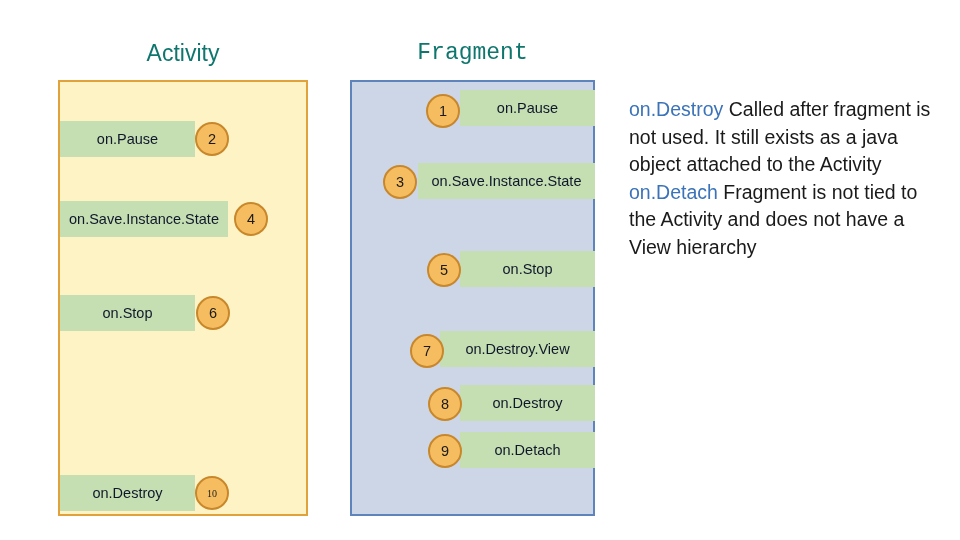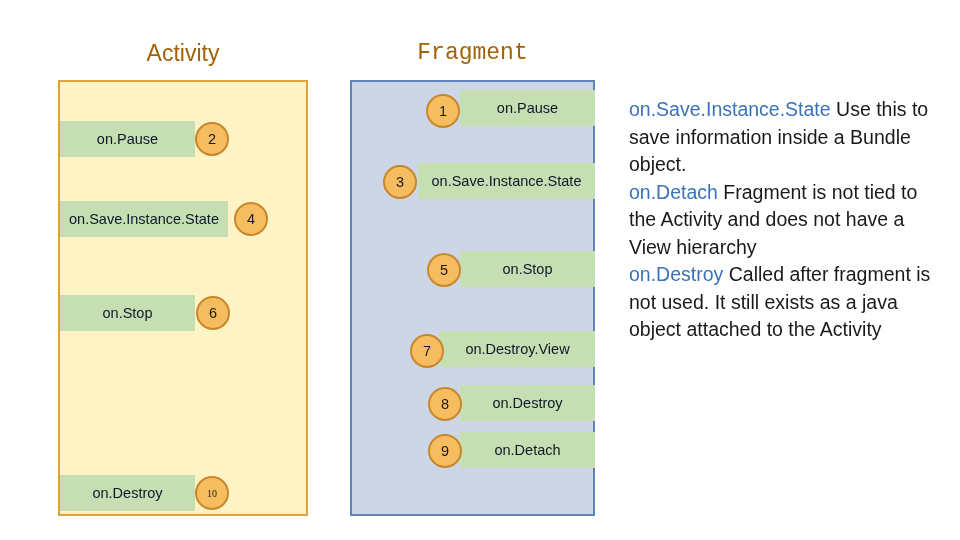--- a/index.html
+++ b/index.html
@@ -18,21 +18,21 @@
   .canvas {
     position: relative;
     width: 960px;
     height: 540px;
   }
 
   
   .col-title {
     position: absolute;
     font-size: 23px;
-    color: #a16207;
+    color: #0f766e;
     font-weight: normal;
     text-align: center;
     white-space: nowrap;
   }
   #activity-title {
     left: 58px;
     top: 40px;
     width: 250px;
   }
   #fragment-title {
@@ -180,18 +180,17 @@
   <div class="green-box frag-box" id="frag-ondestroyview">on.Destroy.View</div>
   <div class="circle" id="circle-7">7</div>
 
   <div class="green-box frag-box" id="frag-ondestroy">on.Destroy</div>
   <div class="circle" id="circle-8">8</div>
 
   <div class="green-box frag-box" id="frag-ondetach">on.Detach</div>
   <div class="circle" id="circle-9">9</div>
 
   <div id="desc-block">
-    <p><span class="kw">on.Save.Instance.State</span><span>  Use this to save information inside a Bundle object.</span></p>
+    <p><span class="kw">on.Destroy</span><span>  Called after fragment is not used. It still exists as a java object attached to the Activity</span></p>
     <p><span class="kw">on.Detach</span><span>  Fragment is not tied to the Activity and does not have a View hierarchy</span></p>
-    <p><span class="kw">on.Destroy</span><span>  Called after fragment is not used. It still exists as a java object attached to the Activity</span></p>
   </div>
 
 </div>
 
 </body></html>

